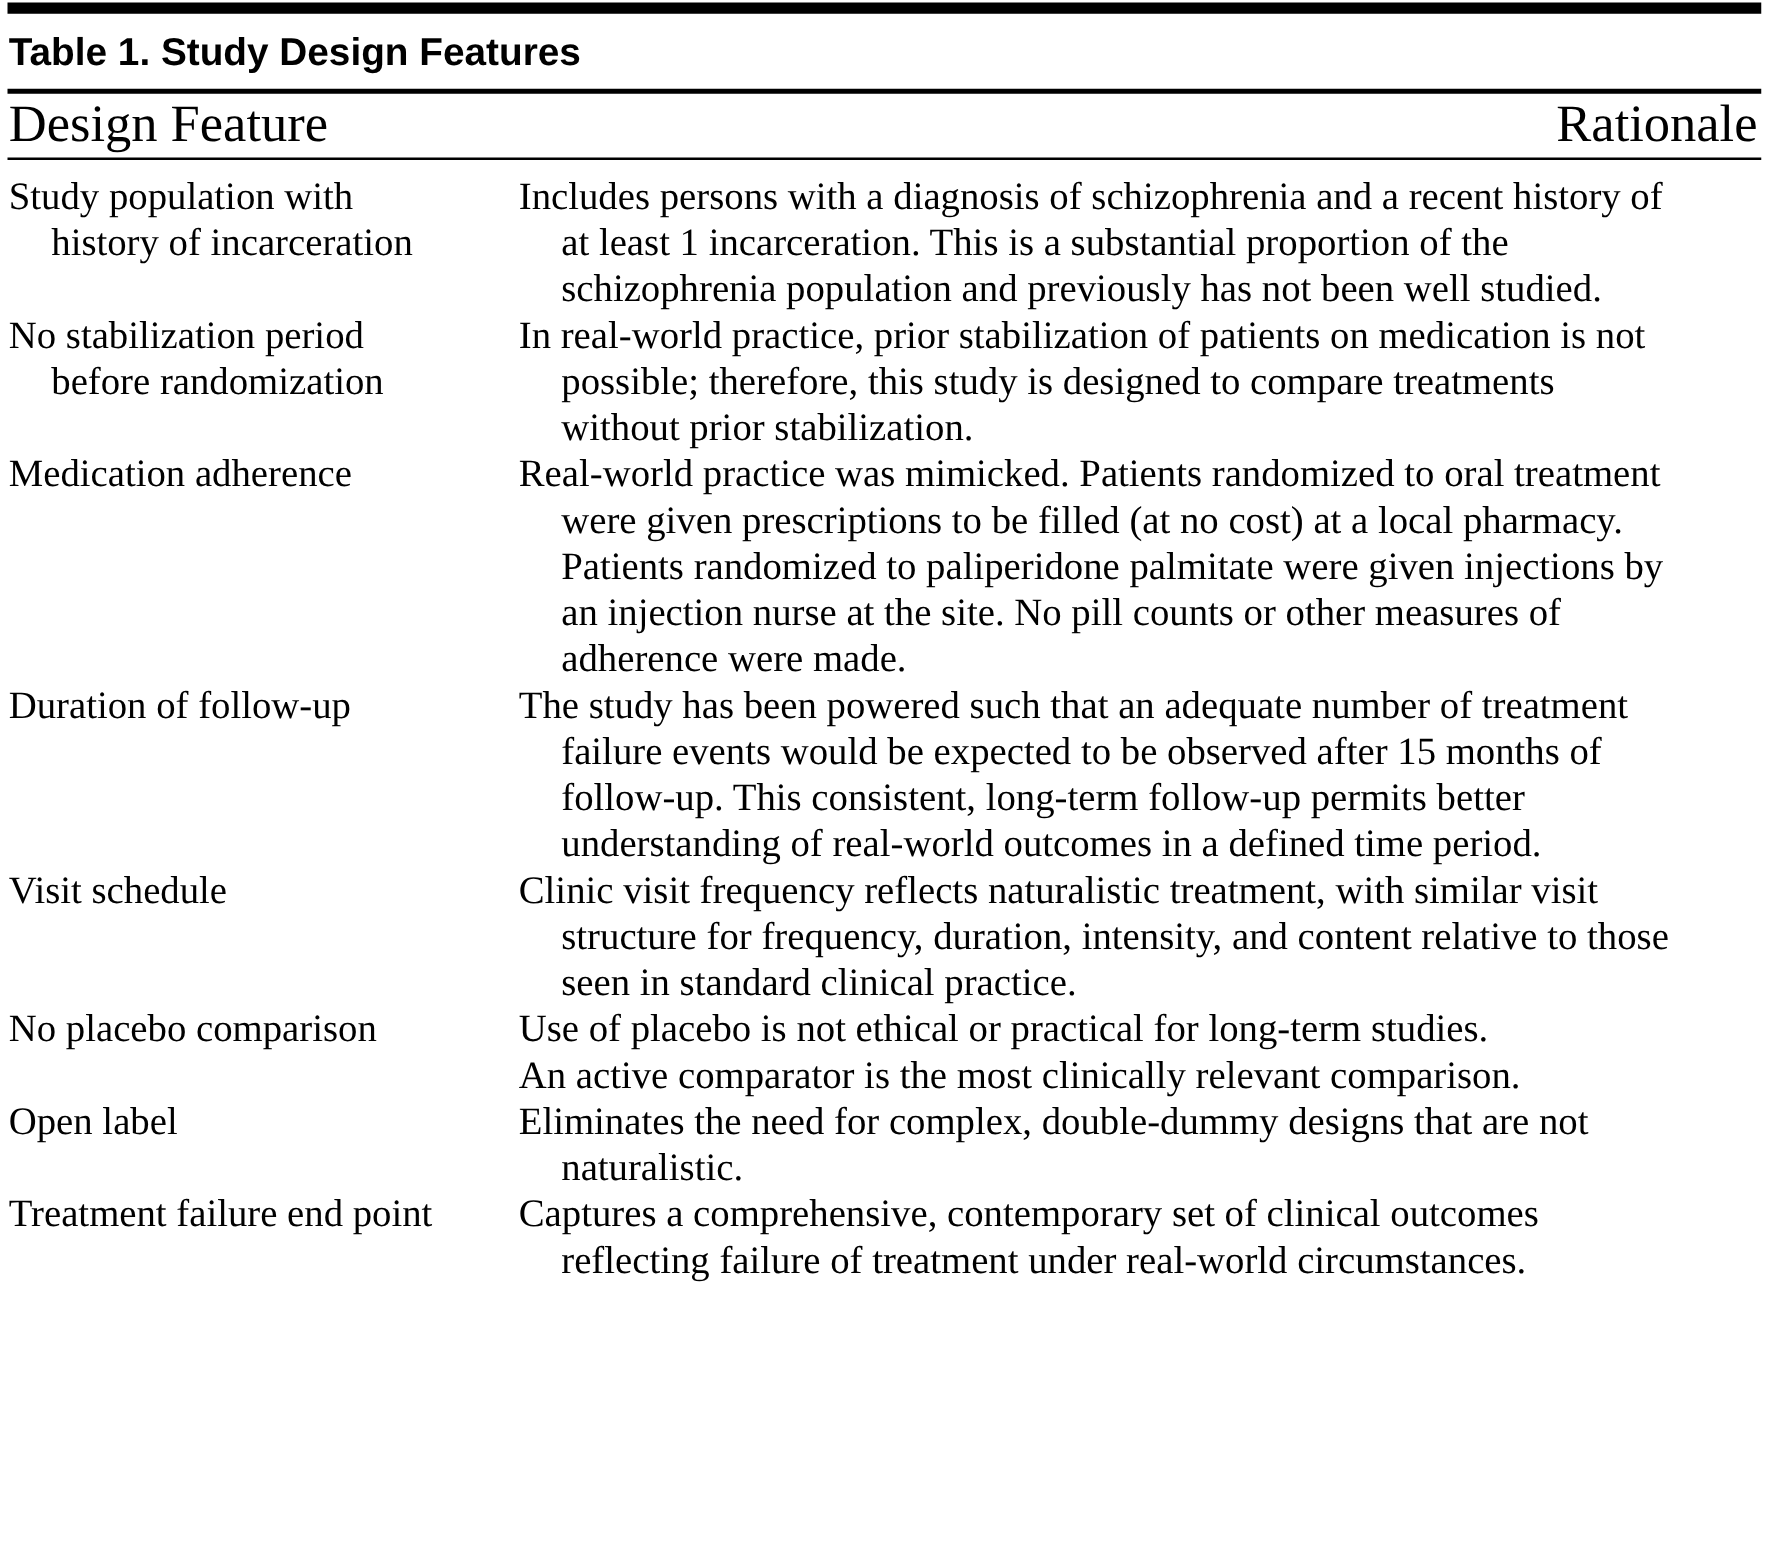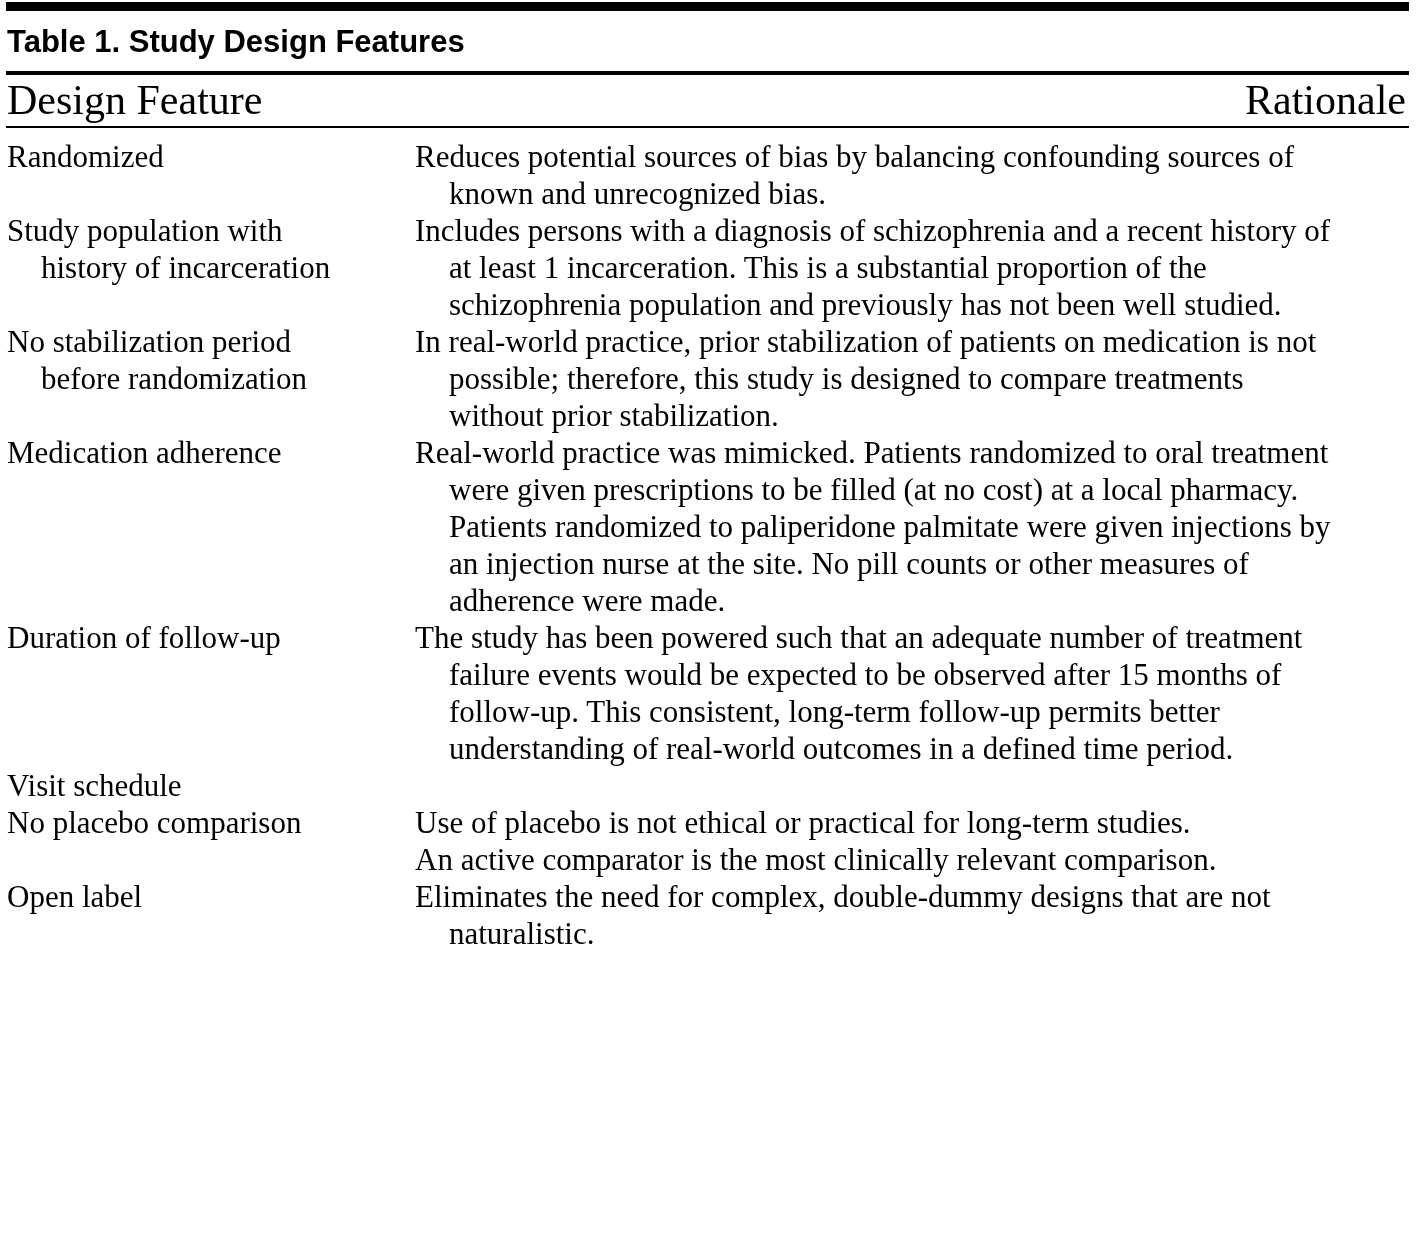--- a/index.html
+++ b/index.html
@@ -90,26 +90,20 @@
   <div class="top-bar"></div>
   <div class="title">Table 1. Study Design Features</div>
   <div class="rule-heavy"></div>
   <div class="grid header-row">
     <div class="header-feature">Design Feature</div>
     <div class="header-rationale">Rationale</div>
   </div>
   <div class="rule-thin"></div>
   <div class="tbody" id="tbody">
       <div class="grid row">
-        <div class="feature">Randomized</div>
-        <div class="rationale">
-          <p>Reduces potential sources of bias by balancing confounding sources of known and unrecognized bias.</p>
-        </div>
-      </div>
-      <div class="grid row">
         <div class="feature">Study population with history of incarceration</div>
         <div class="rationale">
           <p>Includes persons with a diagnosis of schizophrenia and a recent history of at least 1 incarceration. This is a substantial proportion of the schizophrenia population and previously has not been well studied.</p>
         </div>
       </div>
       <div class="grid row">
         <div class="feature">No stabilization period before randomization</div>
         <div class="rationale">
           <p>In real-world practice, prior stabilization of patients on medication is not possible; therefore, this study is designed to compare treatments without prior stabilization.</p>
         </div>
@@ -121,29 +115,38 @@
         </div>
       </div>
       <div class="grid row">
         <div class="feature">Duration of follow-up</div>
         <div class="rationale">
           <p>The study has been powered such that an adequate number of treatment failure events would be expected to be observed after 15 months of follow-up. This consistent, long-term follow-up permits better understanding of real-world outcomes in a defined time period.</p>
         </div>
       </div>
       <div class="grid row">
         <div class="feature">Visit schedule</div>
+        <div class="rationale">
+          <p>Clinic visit frequency reflects naturalistic treatment, with similar visit structure for frequency, duration, intensity, and content relative to those seen in standard clinical practice.</p>
+        </div>
       </div>
       <div class="grid row">
         <div class="feature">No placebo comparison</div>
         <div class="rationale">
           <p>Use of placebo is not ethical or practical for long-term studies.</p>
           <p>An active comparator is the most clinically relevant comparison.</p>
         </div>
       </div>
       <div class="grid row">
         <div class="feature">Open label</div>
         <div class="rationale">
           <p>Eliminates the need for complex, double-dummy designs that are not naturalistic.</p>
         </div>
       </div>
+      <div class="grid row">
+        <div class="feature">Treatment failure end point</div>
+        <div class="rationale">
+          <p>Captures a comprehensive, contemporary set of clinical outcomes reflecting failure of treatment under real-world circumstances.</p>
+        </div>
+      </div>
     </div>
 
 </div>
 
 </body></html>

